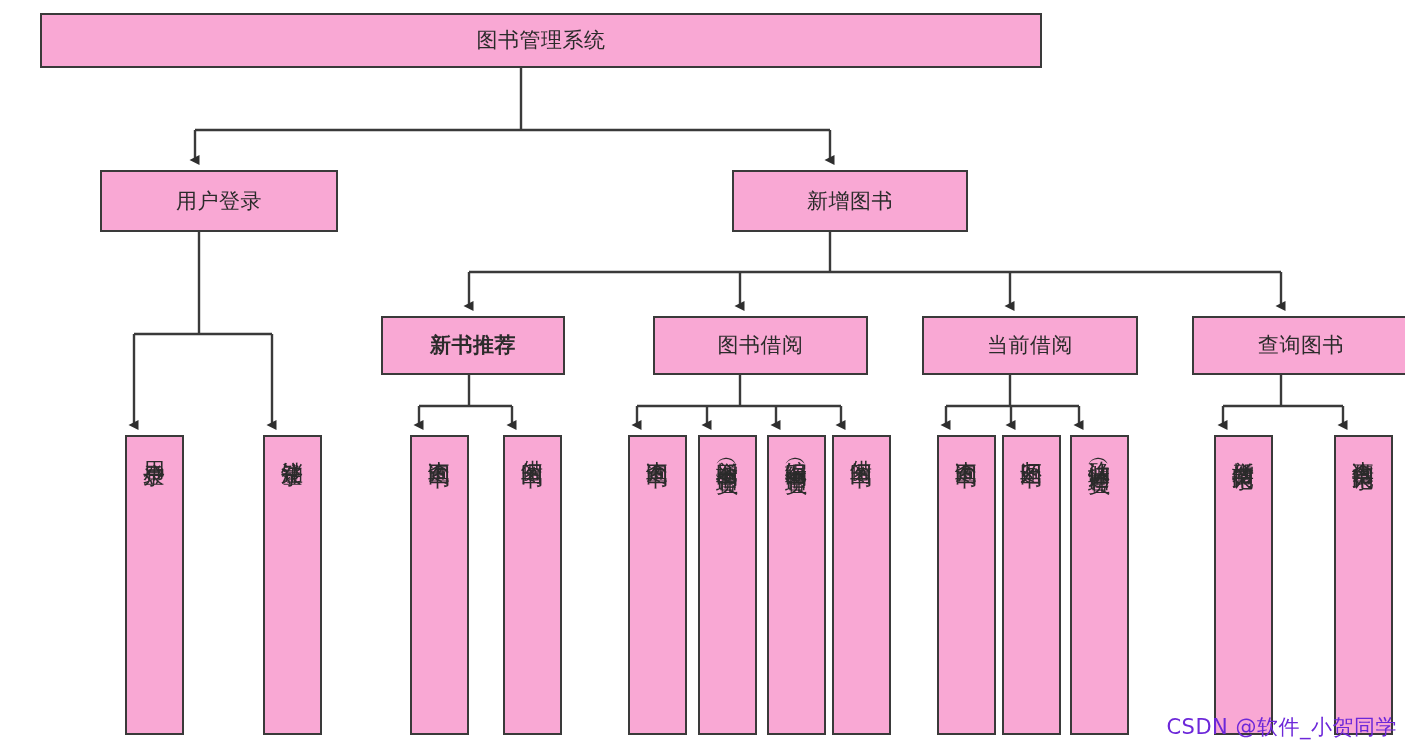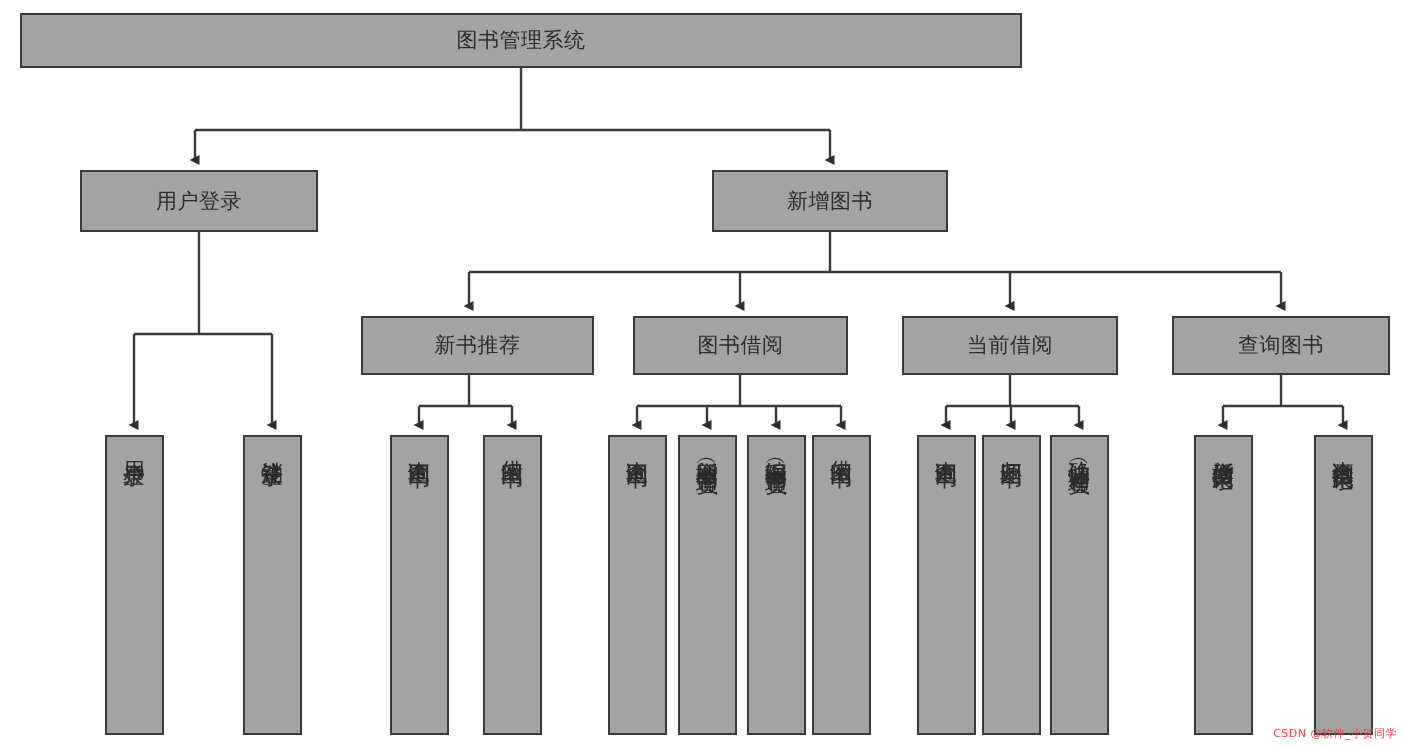--- a/index.html
+++ b/index.html
@@ -22,25 +22,26 @@
     position: absolute;
     left: 0;
     top: 0;
     width: 1405px;
     height: 747px;
   }
   .node {
     position: absolute;
     box-sizing: border-box;
     border: 2px solid #3a3a3a;
-    background: #a3a3a3;
+    background: #f9a8d4;
     display: flex;
     align-items: center;
     justify-content: center;
     z-index: 2;
+    margin-left: 20px;
   }
   .node-label {
     color: #2b2b2b;
     line-height: 1.18;
     text-align: center;
     white-space: nowrap;
   }
   .node.h .node-label {
     font-size: 21px;
     letter-spacing: 0.5px;
@@ -58,22 +59,22 @@
     text-orientation: upright;
     font-size: 22px;
     letter-spacing: 2px;
     line-height: 1.05;
     white-space: pre;
   }
   .watermark {
     position: absolute;
     right: 8px;
     bottom: 6px;
-    font-size: 11px;
-    color: #ef4444;
+    font-size: 21px;
+    color: #6d28d9;
     z-index: 5;
     white-space: nowrap;
     letter-spacing: 0.5px;
   }
 </style>
 </head>
 <body>
 
 <div id="diagram-root">
 
@@ -131,21 +132,21 @@
     <span class="node-label">图书管理系统</span>
   </div>
 
   <div class="node h" style="left:80px; top:170px; width:238px; height:62px;">
     <span class="node-label">用户登录</span>
   </div>
   <div class="node h" style="left:712px; top:170px; width:236px; height:62px;">
     <span class="node-label">新增图书</span>
   </div>
 
-  <div class="node h" style="left:361px; top:316px; width:233px; height:59px;">
+  <div class="node h" style="left:361px; top:316px; width:184px; height:59px;font-weight:bold;">
     <span class="node-label">新书推荐</span>
   </div>
   <div class="node h" style="left:902px; top:316px; width:216px; height:59px;">
     <span class="node-label">当前借阅</span>
   </div>
   <div class="node h" style="left:633px; top:316px; width:215px; height:59px;">
     <span class="node-label">图书借阅</span>
   </div>
   <div class="node h" style="left:1172px; top:316px; width:218px; height:59px;">
     <span class="node-label">查询图书</span>

